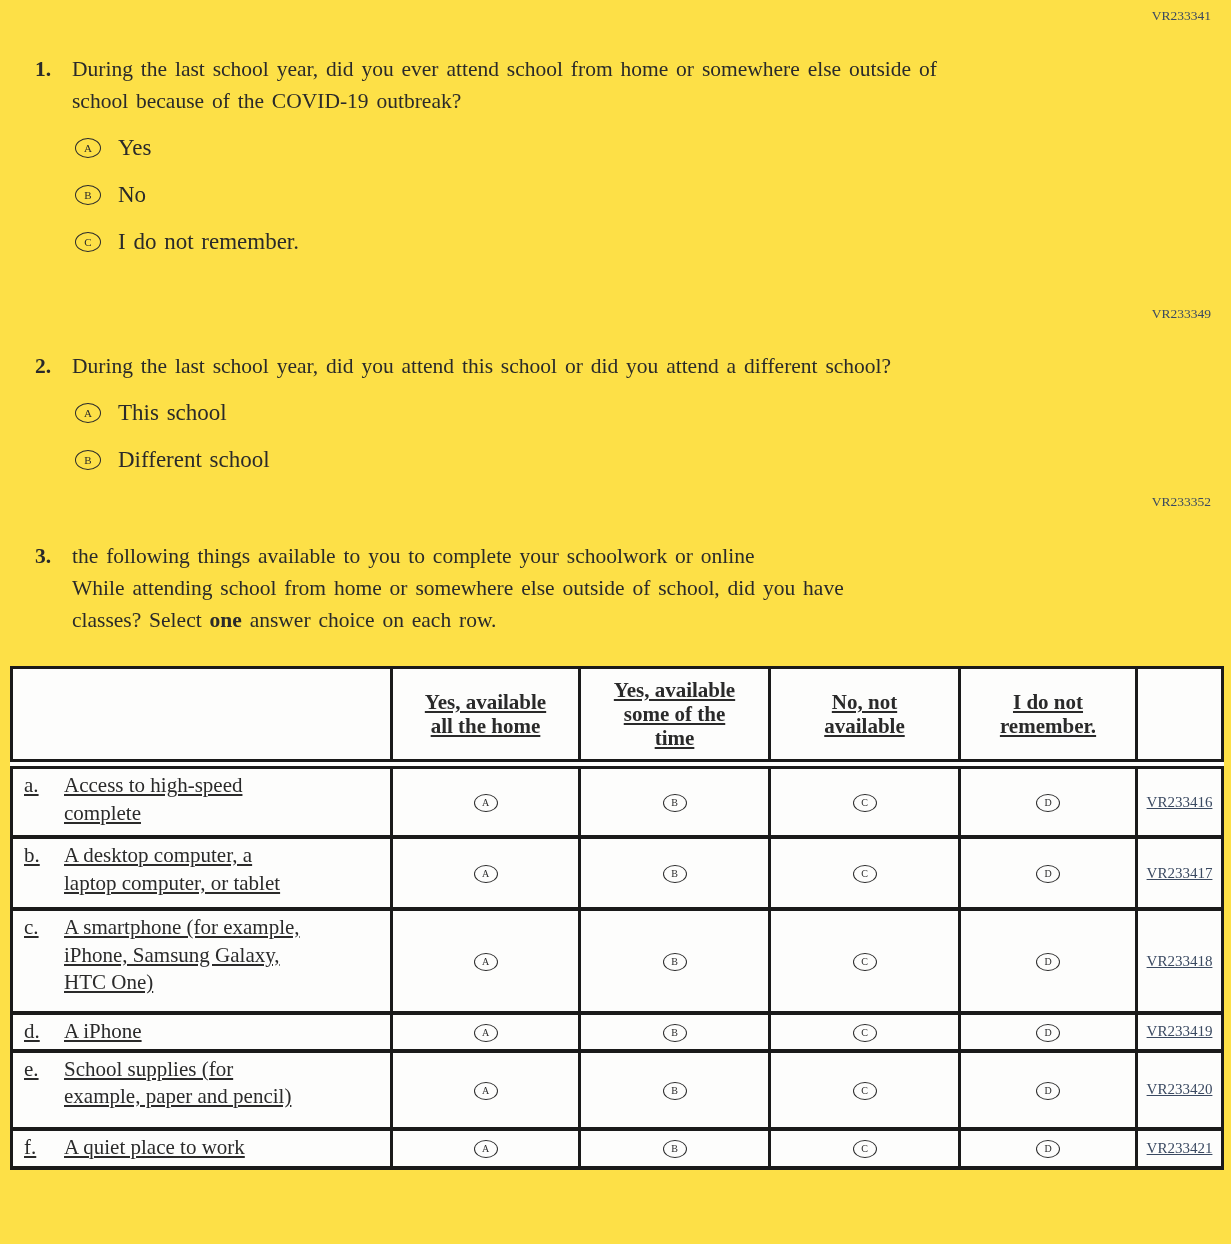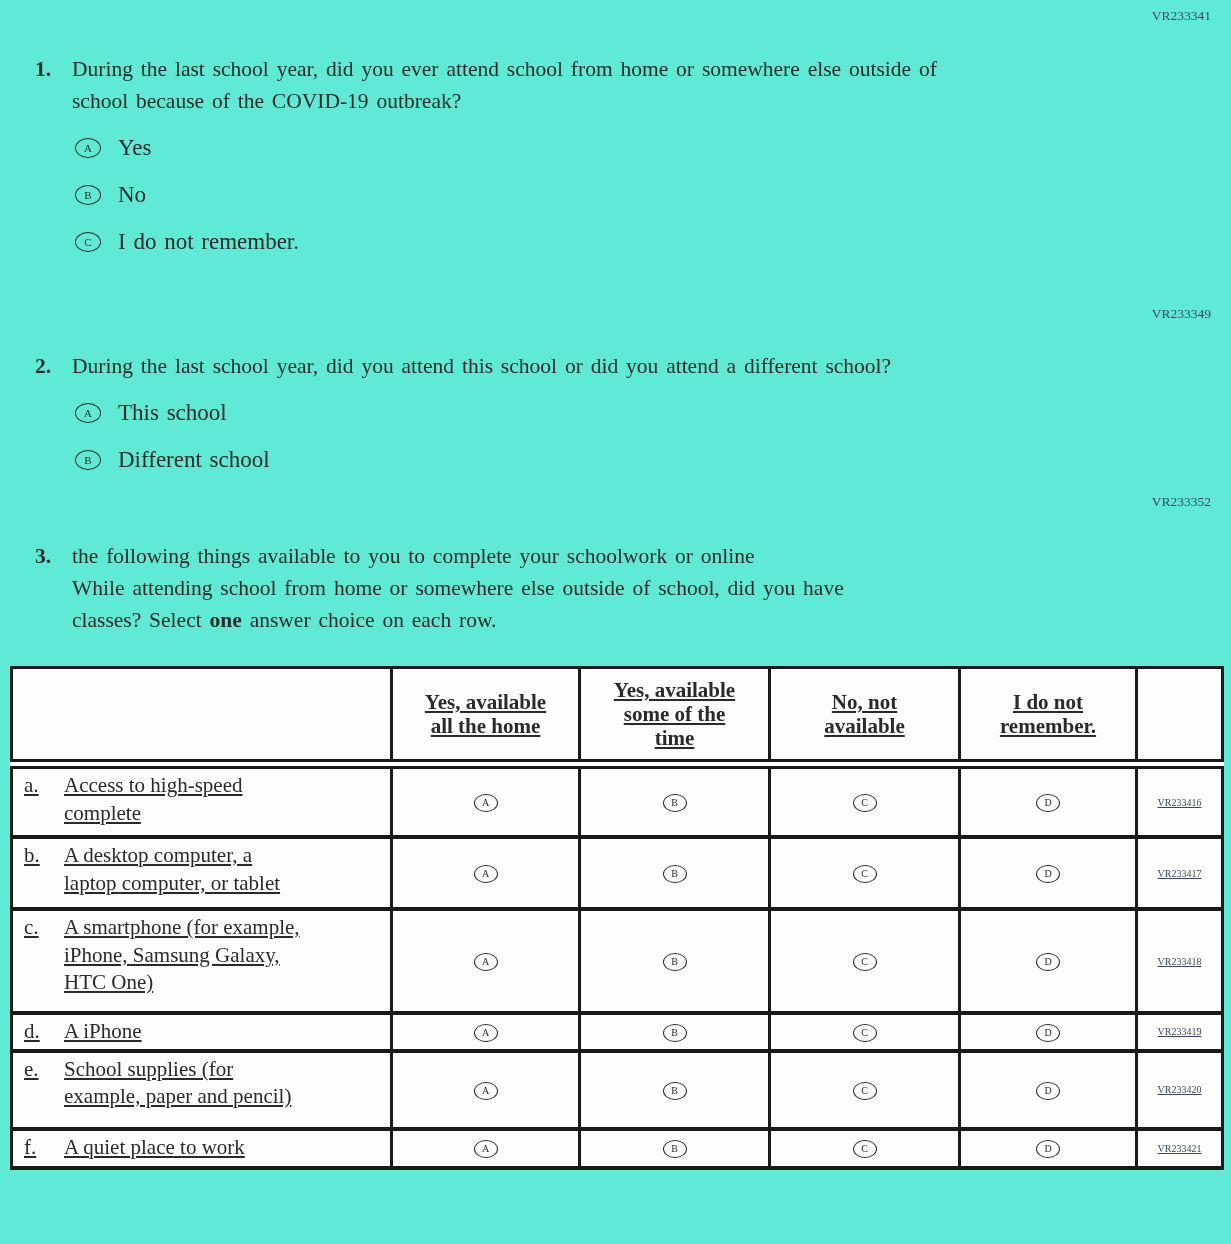--- a/index.html
+++ b/index.html
@@ -1,19 +1,19 @@
 <!DOCTYPE html>
 <html><head>
 <meta charset="utf-8">
 <style>
   html,body{margin:0;padding:0;background:#ffffff;}
   .page{
     position:relative;
     width:1231px;height:1244px;
-    background:#5eead4;
+    background:#fde047;
     font-family:"Liberation Serif", serif;
     color:#2a2a2a;
     overflow:hidden;
     box-sizing:border-box;
   }
   .vr-tag{
     text-align:right;
     padding-right:20px;
     font-size:13.5px;
     line-height:16px;
@@ -85,21 +85,21 @@
     vertical-align:top;
     padding:3px 6px 3px 6px;
     font-size:21px;line-height:27.5px;
   }
   .row-label{display:flex;}
   .row-letter{width:40px;padding-left:5px;flex:none;}
   .row-text{}
   td.choice-cell{text-align:center;vertical-align:middle;padding:0;}
   td.vr-cell{
     text-align:center;vertical-align:middle;
-    font-size:10px;color:#3a4961;padding:0;
+    font-size:15px;color:#3a4961;padding:0;
   }
   tr.r-a td{height:60px;}
   tr.r-b td{height:62px;}
   tr.r-c td{height:94px;}
   tr.r-d td{height:24px;}
   tr.r-e td{height:68px;}
   tr.r-f td{height:29px;}
   col.c0{width:380px;}
   col.c1{width:188px;}
   col.c2{width:190px;}

